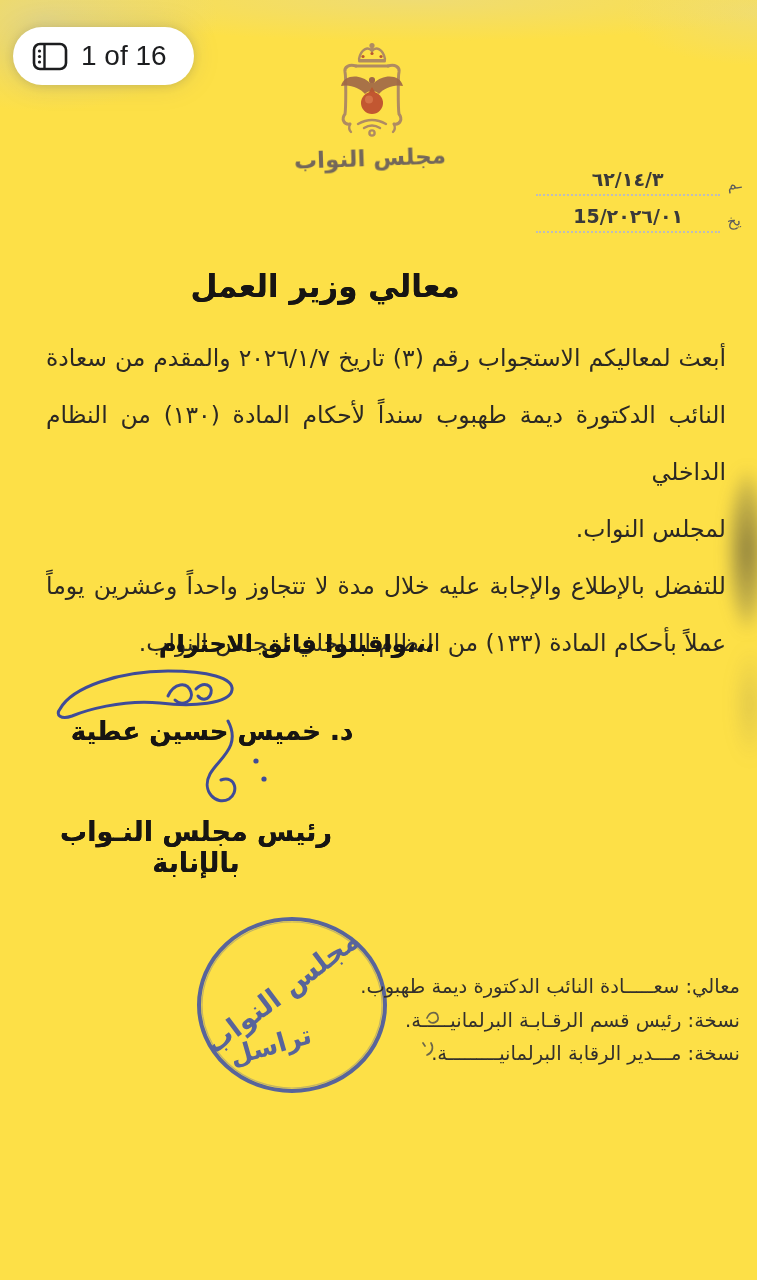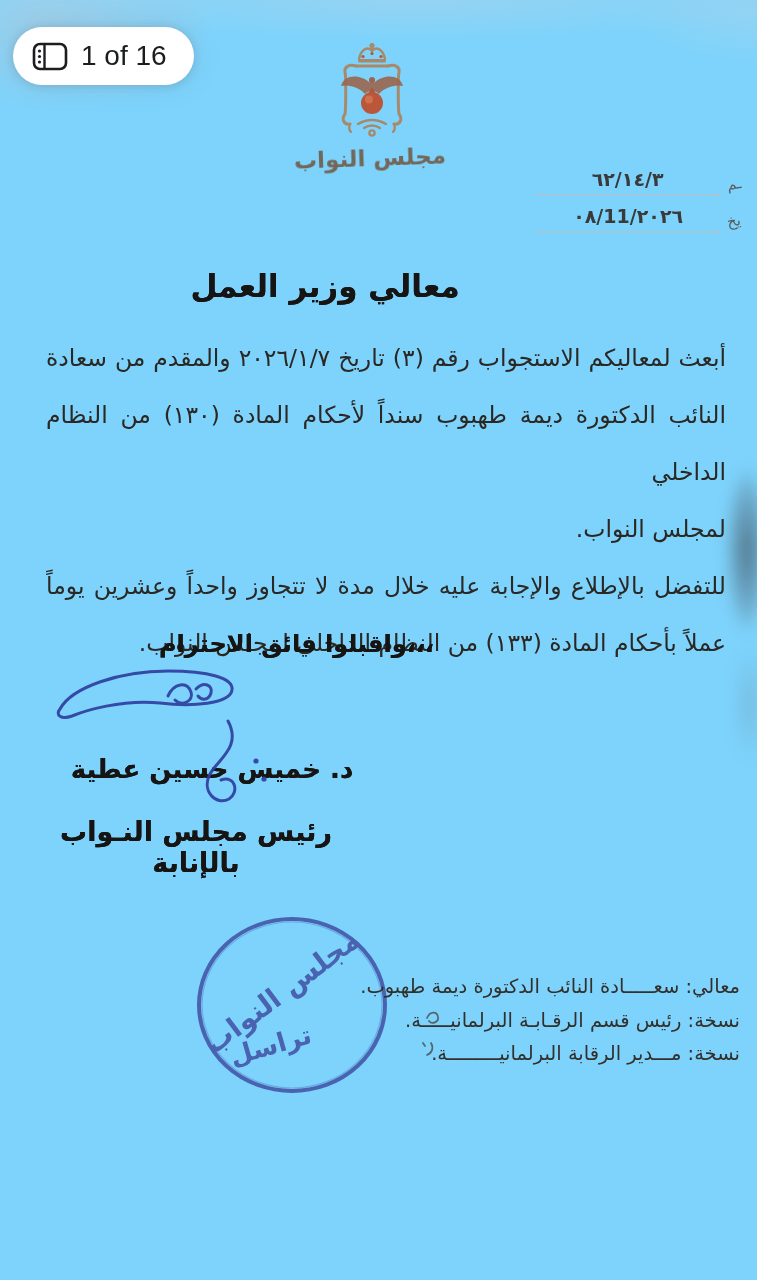--- a/index.html
+++ b/index.html
@@ -1,18 +1,18 @@
 <!DOCTYPE html>
 <html lang="ar"><head>
 <meta charset="utf-8">
 <style>
   html,body{margin:0;padding:0;background:#ffffff;}
   .page{
     position:relative;width:757px;height:1280px;overflow:hidden;
-    background:#7dd3fc;font-family:"DejaVu Sans",sans-serif;
+    background:#fde047;font-family:"DejaVu Sans",sans-serif;
   }
   .page::before{
     content:"";position:absolute;inset:0;pointer-events:none;z-index:1;
     background:
       radial-gradient(240px 130px at 45px 18px, rgba(198,203,211,.42), transparent 72%),
       radial-gradient(520px 55px at 55% 0px, rgba(206,210,217,.30), transparent 75%),
       radial-gradient(180px 70px at 100% 1%, rgba(208,212,218,.25), transparent 75%);
   }
   
   .page-badge{
@@ -47,21 +47,21 @@
   }
   .body-text .j{text-align:justify;text-align-last:justify;}
   .body-text .r{text-align:right;}
   .closing{
     position:absolute;top:630px;left:0;width:609px;box-sizing:border-box;
     padding-right:16px;text-align:center;font-size:24px;z-index:2;
   }
   .sig-svg{position:absolute;left:50px;top:663px;z-index:4;}
   .signer-name{
     position:absolute;top:716px;left:62px;width:300px;text-align:center;
-    font-size:26px;z-index:3;margin-top:38px;
+    font-size:26px;z-index:3;
   }
   .signer-title{
     position:absolute;top:816px;left:40px;width:312px;text-align:center;
     font-size:27px;letter-spacing:.5px;z-index:2;
   }
   .stamp-svg{position:absolute;left:191px;top:914px;z-index:2;filter:blur(.4px);opacity:.88;}
   .copies{
     position:absolute;top:970px;right:17px;z-index:2;
     direction:rtl;text-align:right;font-size:19.5px;line-height:33.5px;color:#33302c;
   }
@@ -127,21 +127,21 @@
   </div>
   <div class="org-callig">مجلس النواب</div>
 
   <div class="ref-block">
     <div class="ref-row">
       <span class="ref-label">ـم</span>
       <span class="ref-value">٦٢/١٤/٣</span>
     </div>
     <div class="ref-row">
       <span class="ref-label">يخ</span>
-      <span class="ref-value">٢٠٢٦/11/٠٨</span>
+      <span class="ref-value">٢٠٢٦/٠١/15</span>
     </div>
   </div>
 
   <div class="recipient heavy">معالي وزير العمل</div>
 
   <div class="body-text">
     <div class="j">أبعث لمعاليكم الاستجواب رقم (٣) تاريخ ٢٠٢٦/١/٧ والمقدم من سعادة</div>
     <div class="j">النائب الدكتورة ديمة طهبوب سنداً لأحكام المادة (١٣٠) من النظام الداخلي</div>
     <div class="r">لمجلس النواب.</div>
     <div class="j">للتفضل بالإطلاع والإجابة عليه خلال مدة لا تتجاوز واحداً وعشرين يوماً</div>

